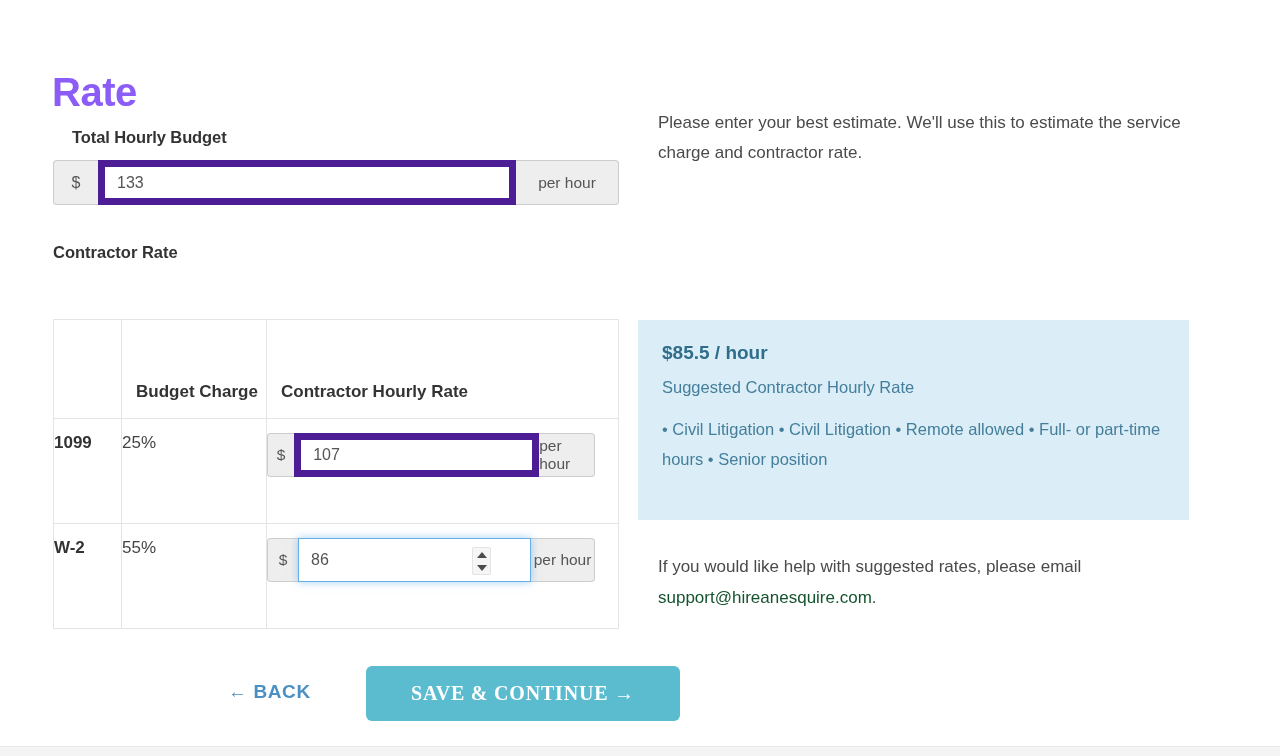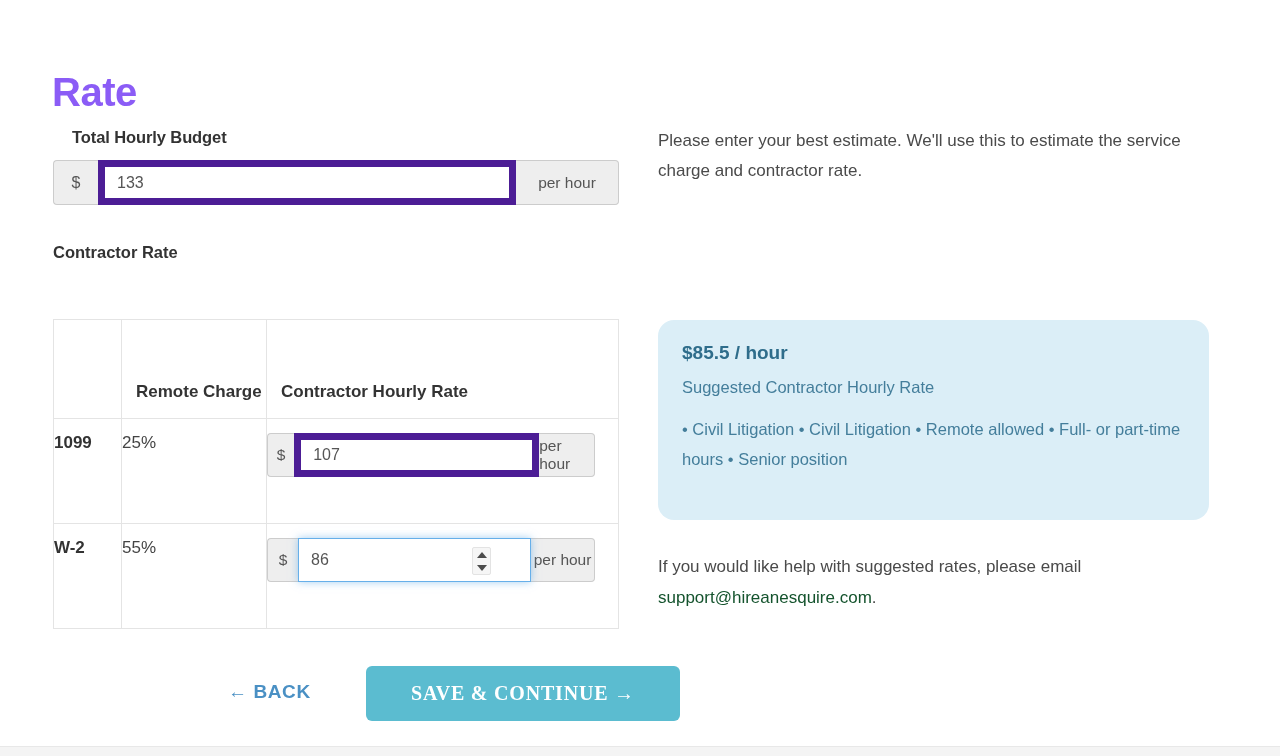--- a/index.html
+++ b/index.html
@@ -97,21 +97,21 @@
     width: 566px;
     height: 45px;
   }
   #total-group .addon.left { width: 45px; }
   #total-group .field { flex: 1 1 auto; }
   #total-group .addon.right { width: 103px; font-size: 15.5px; }
 
   .helper-right {
     position: absolute;
     left: 658px;
-    top: 126px;
+    top: 108px;
     width: 540px;
     font-size: 17px;
     line-height: 30px;
     color: #4a4a4a;
   }
 
   .label-contractor {
     position: absolute;
     left: 53px;
     top: 243px;
@@ -214,26 +214,26 @@
     width: 0; height: 0;
     border-left: 5px solid transparent;
     border-right: 5px solid transparent;
   }
   .spinner .up   { border-bottom: 6px solid #4c4c4c; }
   .spinner .down { border-top: 6px solid #4c4c4c; }
 
   
   .info-panel {
     position: absolute;
-    left: 658px;
+    left: 638px;
     top: 320px;
     width: 551px;
     height: 200px;
     background: #dbeef7;
-    border-radius: 16px;
+    border-radius: 0;
     box-sizing: border-box;
     padding: 22px 24px 0 24px;
   }
   .info-amount {
     font-size: 19px;
     font-weight: bold;
     color: #2f6d8b;
     margin: 0 0 12px 0;
     line-height: 22px;
   }
@@ -321,21 +321,21 @@
 
   <table class="rate-table">
     <colgroup>
       <col class="c1">
         <col class="c2">
         <col class="c3">
     </colgroup>
     <thead>
       <tr>
         <th class="blank"></th>
-        <th>Remote Charge</th>
+        <th>Budget Charge</th>
         <th>Contractor Hourly Rate</th>
       </tr>
     </thead>
     <tbody>
       <tr>
         <td class="cell-type">1099</td>
         <td class="cell-pct">25%</td>
         <td class="cell-rate">
           <div class="input-group rate-group">
             <span class="addon left">$</span>

